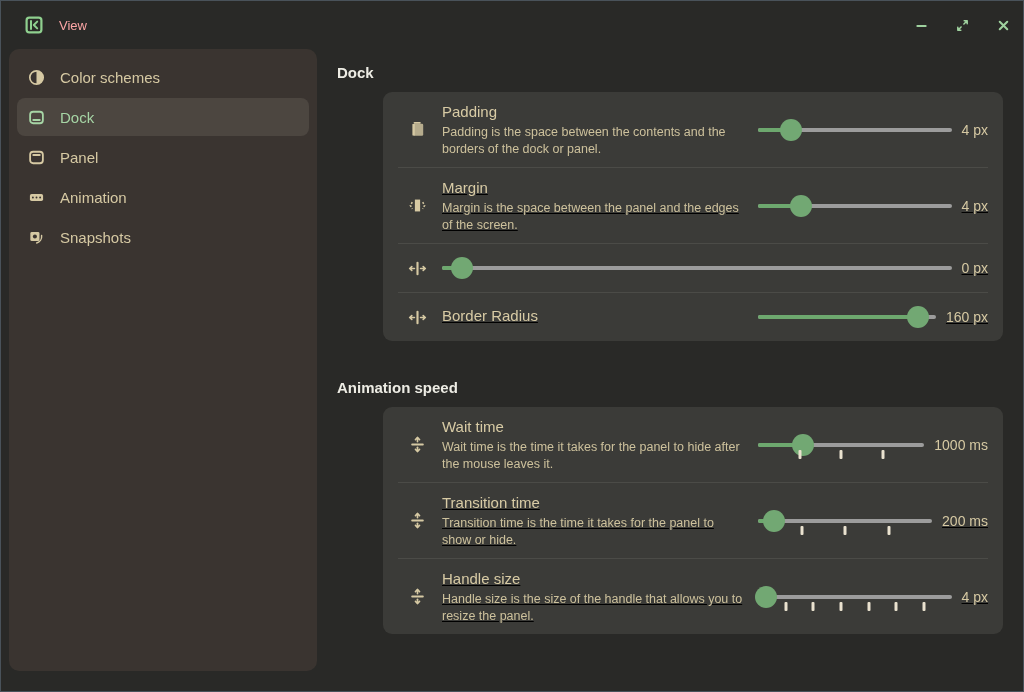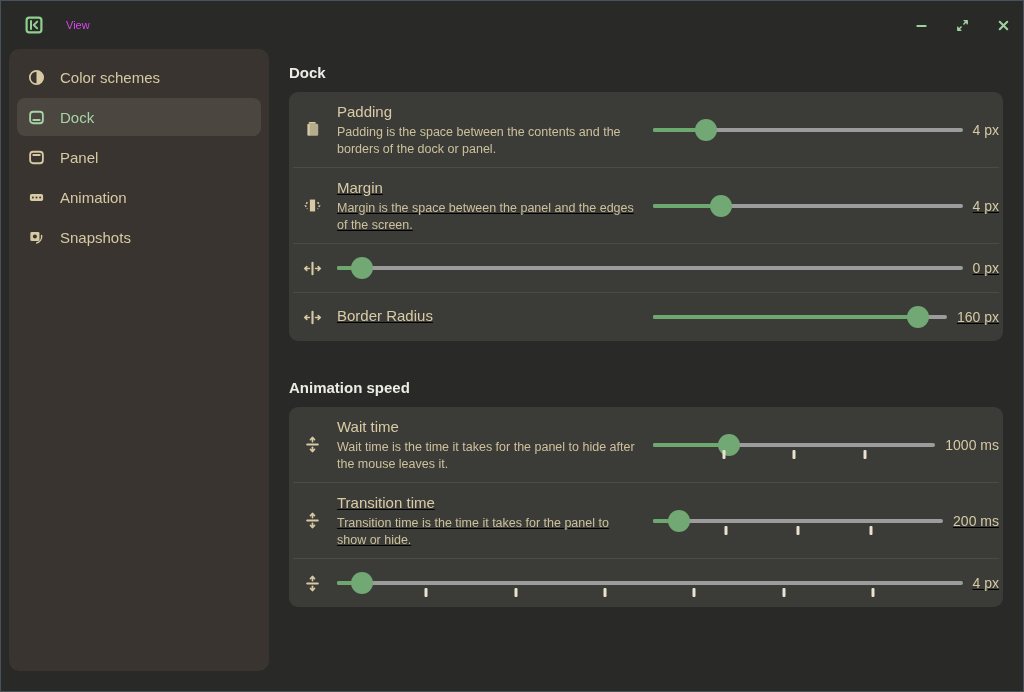--- a/index.html
+++ b/index.html
@@ -7,37 +7,37 @@
     --fill:#6da86e; --handle:#72a873; --track:#9c9c9c;
     --sidebar:#3a3430; --card:#3b3b38; --winbg:#292927;
   }
   *{box-sizing:border-box; margin:0; padding:0;}
   html,body{width:1024px; height:692px; overflow:hidden;}
   body{font-family:"Liberation Sans", sans-serif; background:var(--winbg);}
   .window{width:1024px; height:692px; border:1px solid #49525a; background:var(--winbg);
           display:flex; flex-direction:column;}
   .titlebar{height:48px; flex-shrink:0; display:flex; align-items:center;}
   .logo{width:18px; height:18px; margin-left:24px; color:var(--accent);}
-  .menu-item{margin-left:23px; color:#d946ef; font-size:11px; cursor:default;}
+  .menu-item{margin-left:16px; color:#fca5a5; font-size:13px; cursor:default;}
   .controls{margin-left:auto; margin-right:12px; display:flex; align-items:center; gap:26px;}
   .ctrl{width:15px; height:15px; color:#9fd29f; cursor:default;}
   .icon svg{width:100%; height:100%; display:block;}
 
   .body{flex:1; display:flex; min-height:0;}
-  .sidebar{width:260px; margin:0 0 20px 8px; background:var(--sidebar); border-radius:10px;
+  .sidebar{width:308px; margin:0 0 20px 8px; background:var(--sidebar); border-radius:10px;
            padding:9px 8px 0 8px; flex-shrink:0;}
   .sidebar-item{height:38px; margin-bottom:2px; display:flex; align-items:center; gap:15px;
                 padding:0 11px; border-radius:8px; color:var(--cream); font-size:15px; cursor:default;}
   .sidebar-item .s-icon{width:17px; height:17px; flex-shrink:0;}
   .sidebar-item.selected{background:#4c4640; color:#a6d5a5;}
 
   .main{flex:1; padding:15px 20px 0 20px; min-width:0;}
   .section-title{color:#edece4; font-weight:bold; font-size:15px; margin:0 0 11px 0;}
   .section + .section .section-title{margin-top:38px;}
-  .card{background:var(--card); border-radius:9px; padding:0 4px;}
+  .card{background:var(--card); border-radius:9px; padding:0 15px;margin-left:46px;}
   .row{display:flex; align-items:center; padding:10px 0;}
   .row + .row{border-top:1px solid #4b4b47;text-decoration:underline;}
   .row-icon{width:19px; height:19px; margin:0 15px 0 10px; color:var(--cream); flex-shrink:0;}
   .row-text{width:302px; margin-right:14px; flex-shrink:0;}
   .row-title{font-size:15px; color:#d8cba5; line-height:19px; margin-bottom:3px;}
   .row-desc{font-size:12.5px; color:var(--cream-dim); line-height:16.5px;}
   .slider{flex:1; position:relative; height:28px; min-width:120px;}
   .track{position:absolute; left:0; right:0; top:12px; height:4px; background:var(--track); border-radius:2px;}
   .fill{position:absolute; left:0; top:12px; height:4px; background:var(--fill); border-radius:2px;}
   .handle{position:absolute; top:3px; width:22px; height:22px; border-radius:50%; background:var(--handle);}
@@ -271,20 +271,24 @@
   <div class="row">
     <span class="row-icon icon">
                 <svg viewBox="0 0 16 16" stroke="currentColor" stroke-linecap="round">
                   <path d="M3.5 8h9" stroke-width="1.6"></path>
                   <path d="M8 5.6V2.2" stroke-width="1.4"></path>
                   <path d="M6.3 3.9 8 2.2l1.7 1.7" fill="none" stroke-width="1.4"></path>
                   <path d="M8 10.4v3.4" stroke-width="1.4"></path>
                   <path d="M6.3 12.1 8 13.8l1.7-1.7" fill="none" stroke-width="1.4"></path>
                 </svg>
               </span>
+    <div class="row-text">
+      <div class="row-title">Handle size</div>
+      <div class="row-desc">Handle size is the size of the handle that allows you to resize the panel.</div>
+    </div>
     <div class="slider">
       <div class="track"></div>
       <div class="fill" style="width: 4%;"></div>
       <div class="handle" style="left: calc(4% - 11px);"></div>
     <div class="tick" style="left: 14.3%;"></div>
                 <div class="tick" style="left: 28.6%;"></div>
                 <div class="tick" style="left: 42.9%;"></div>
                 <div class="tick" style="left: 57.1%;"></div>
                 <div class="tick" style="left: 71.4%;"></div>
                 <div class="tick" style="left: 85.7%;"></div>

